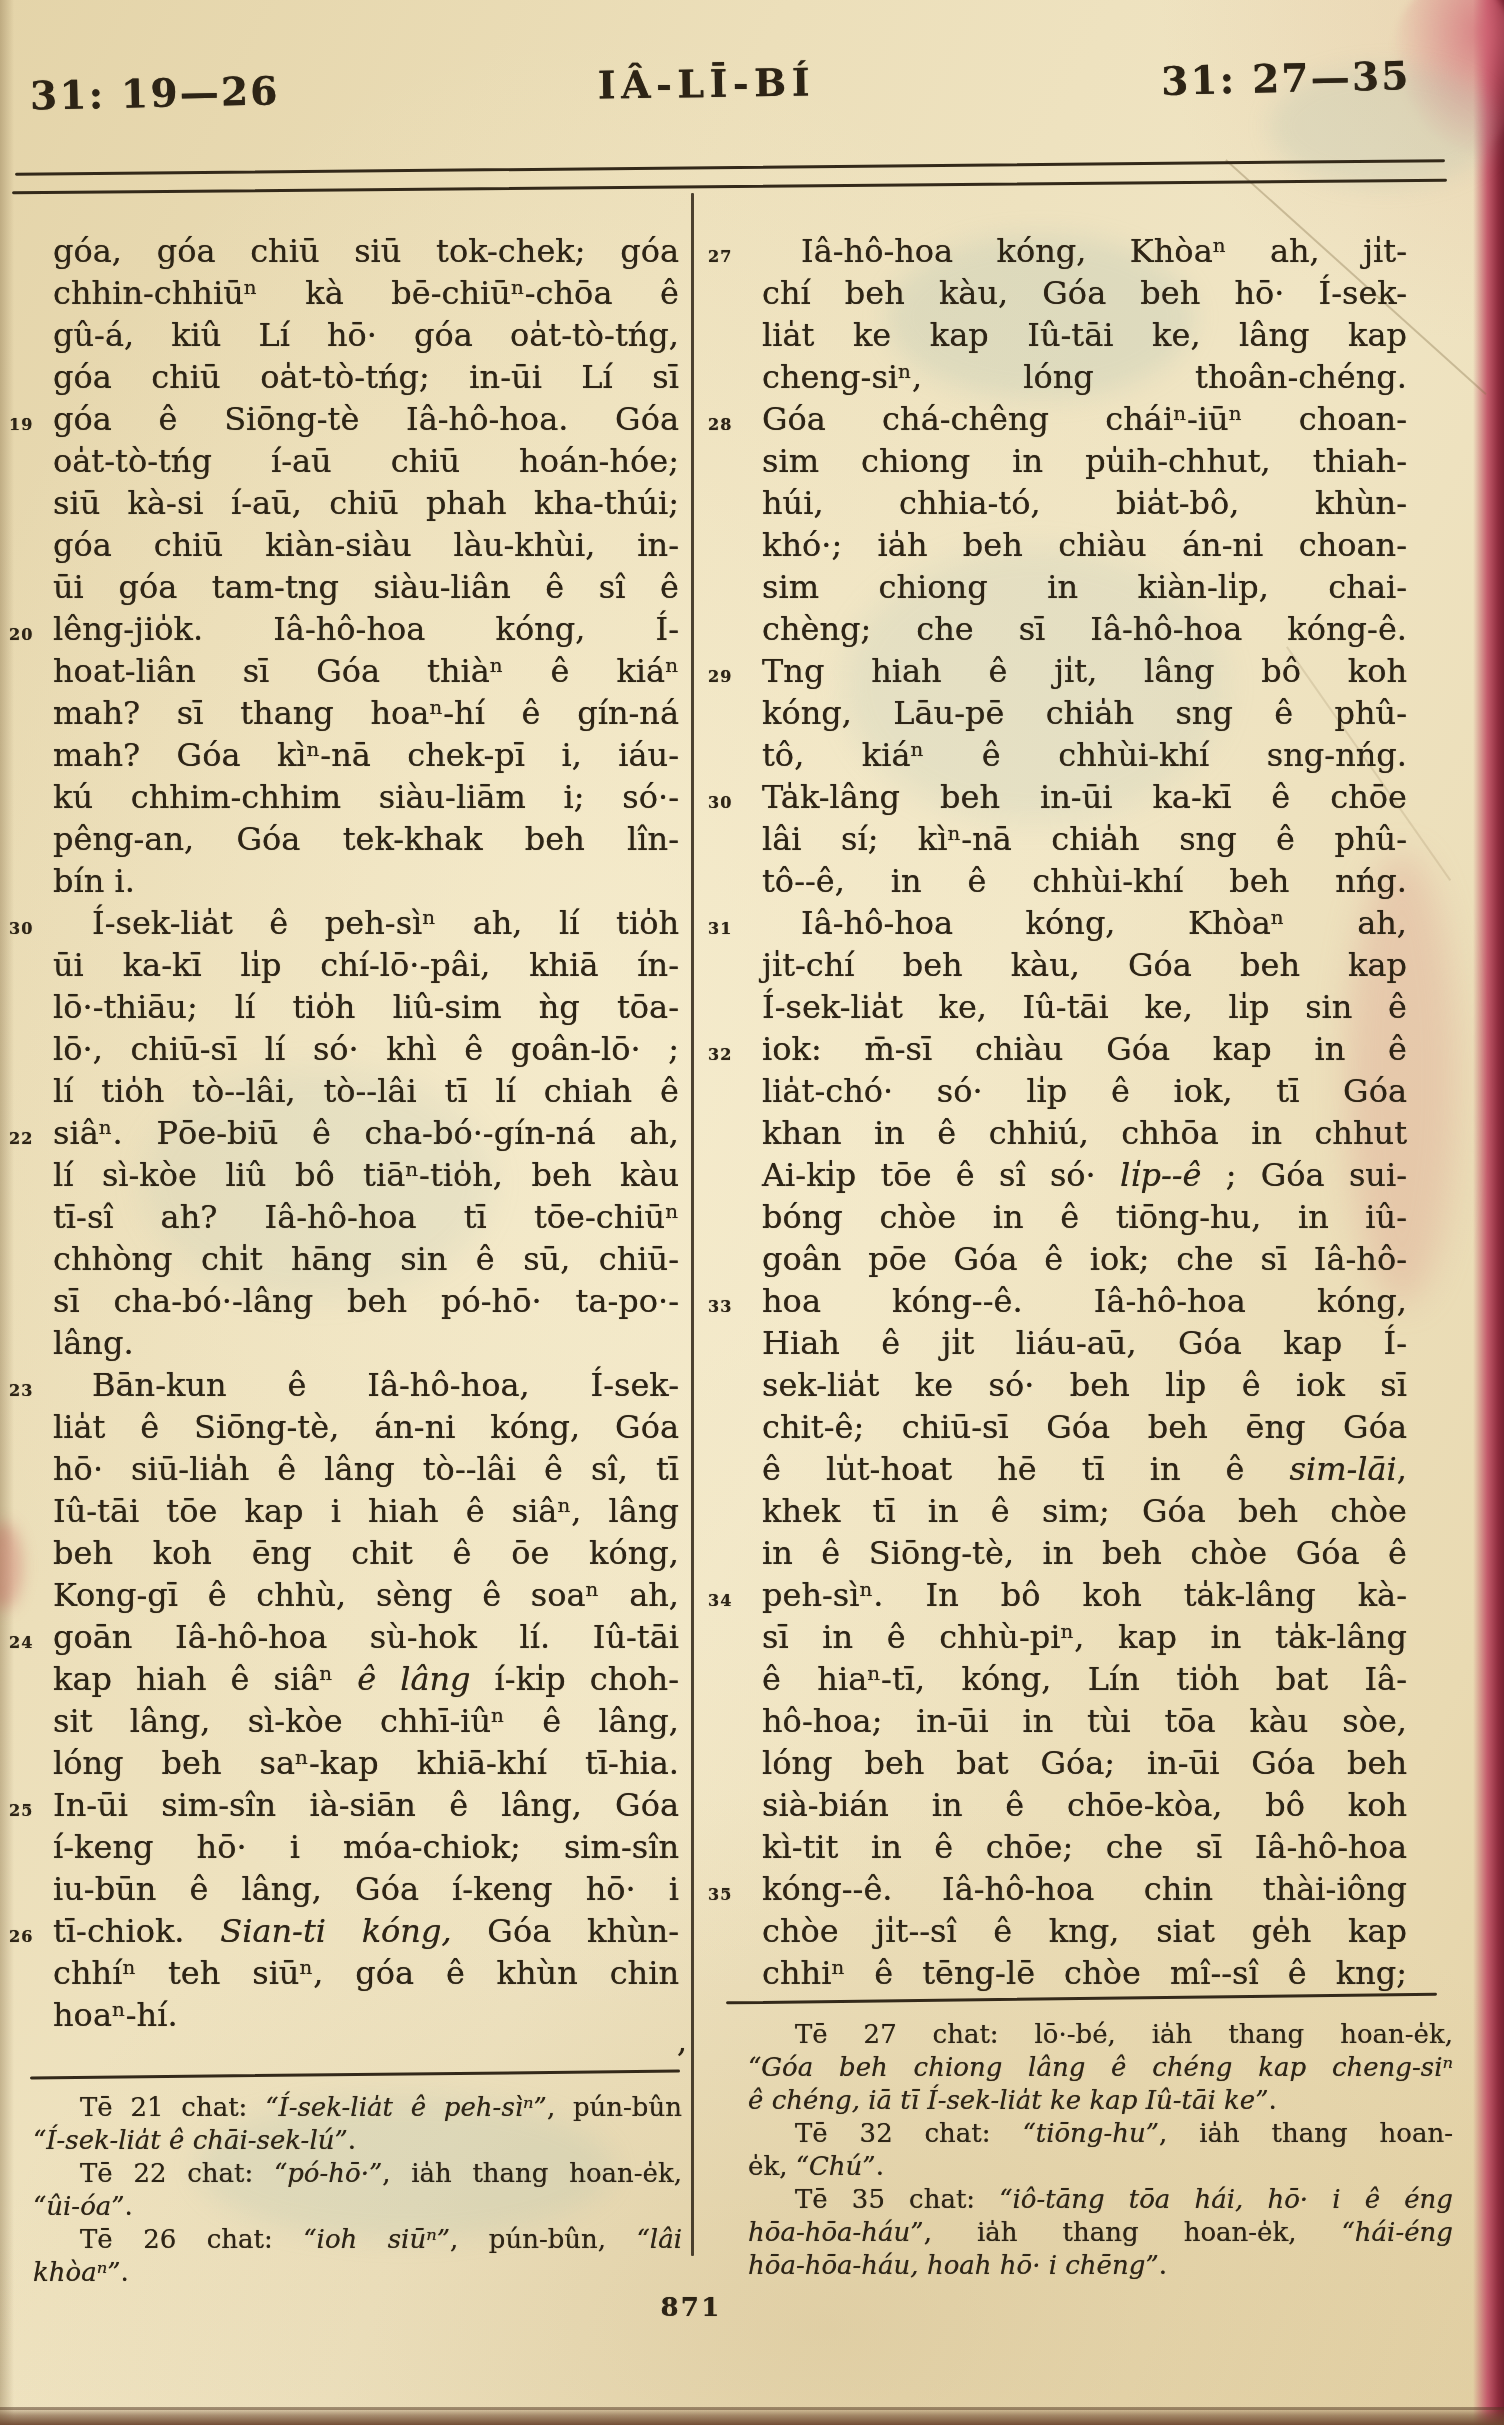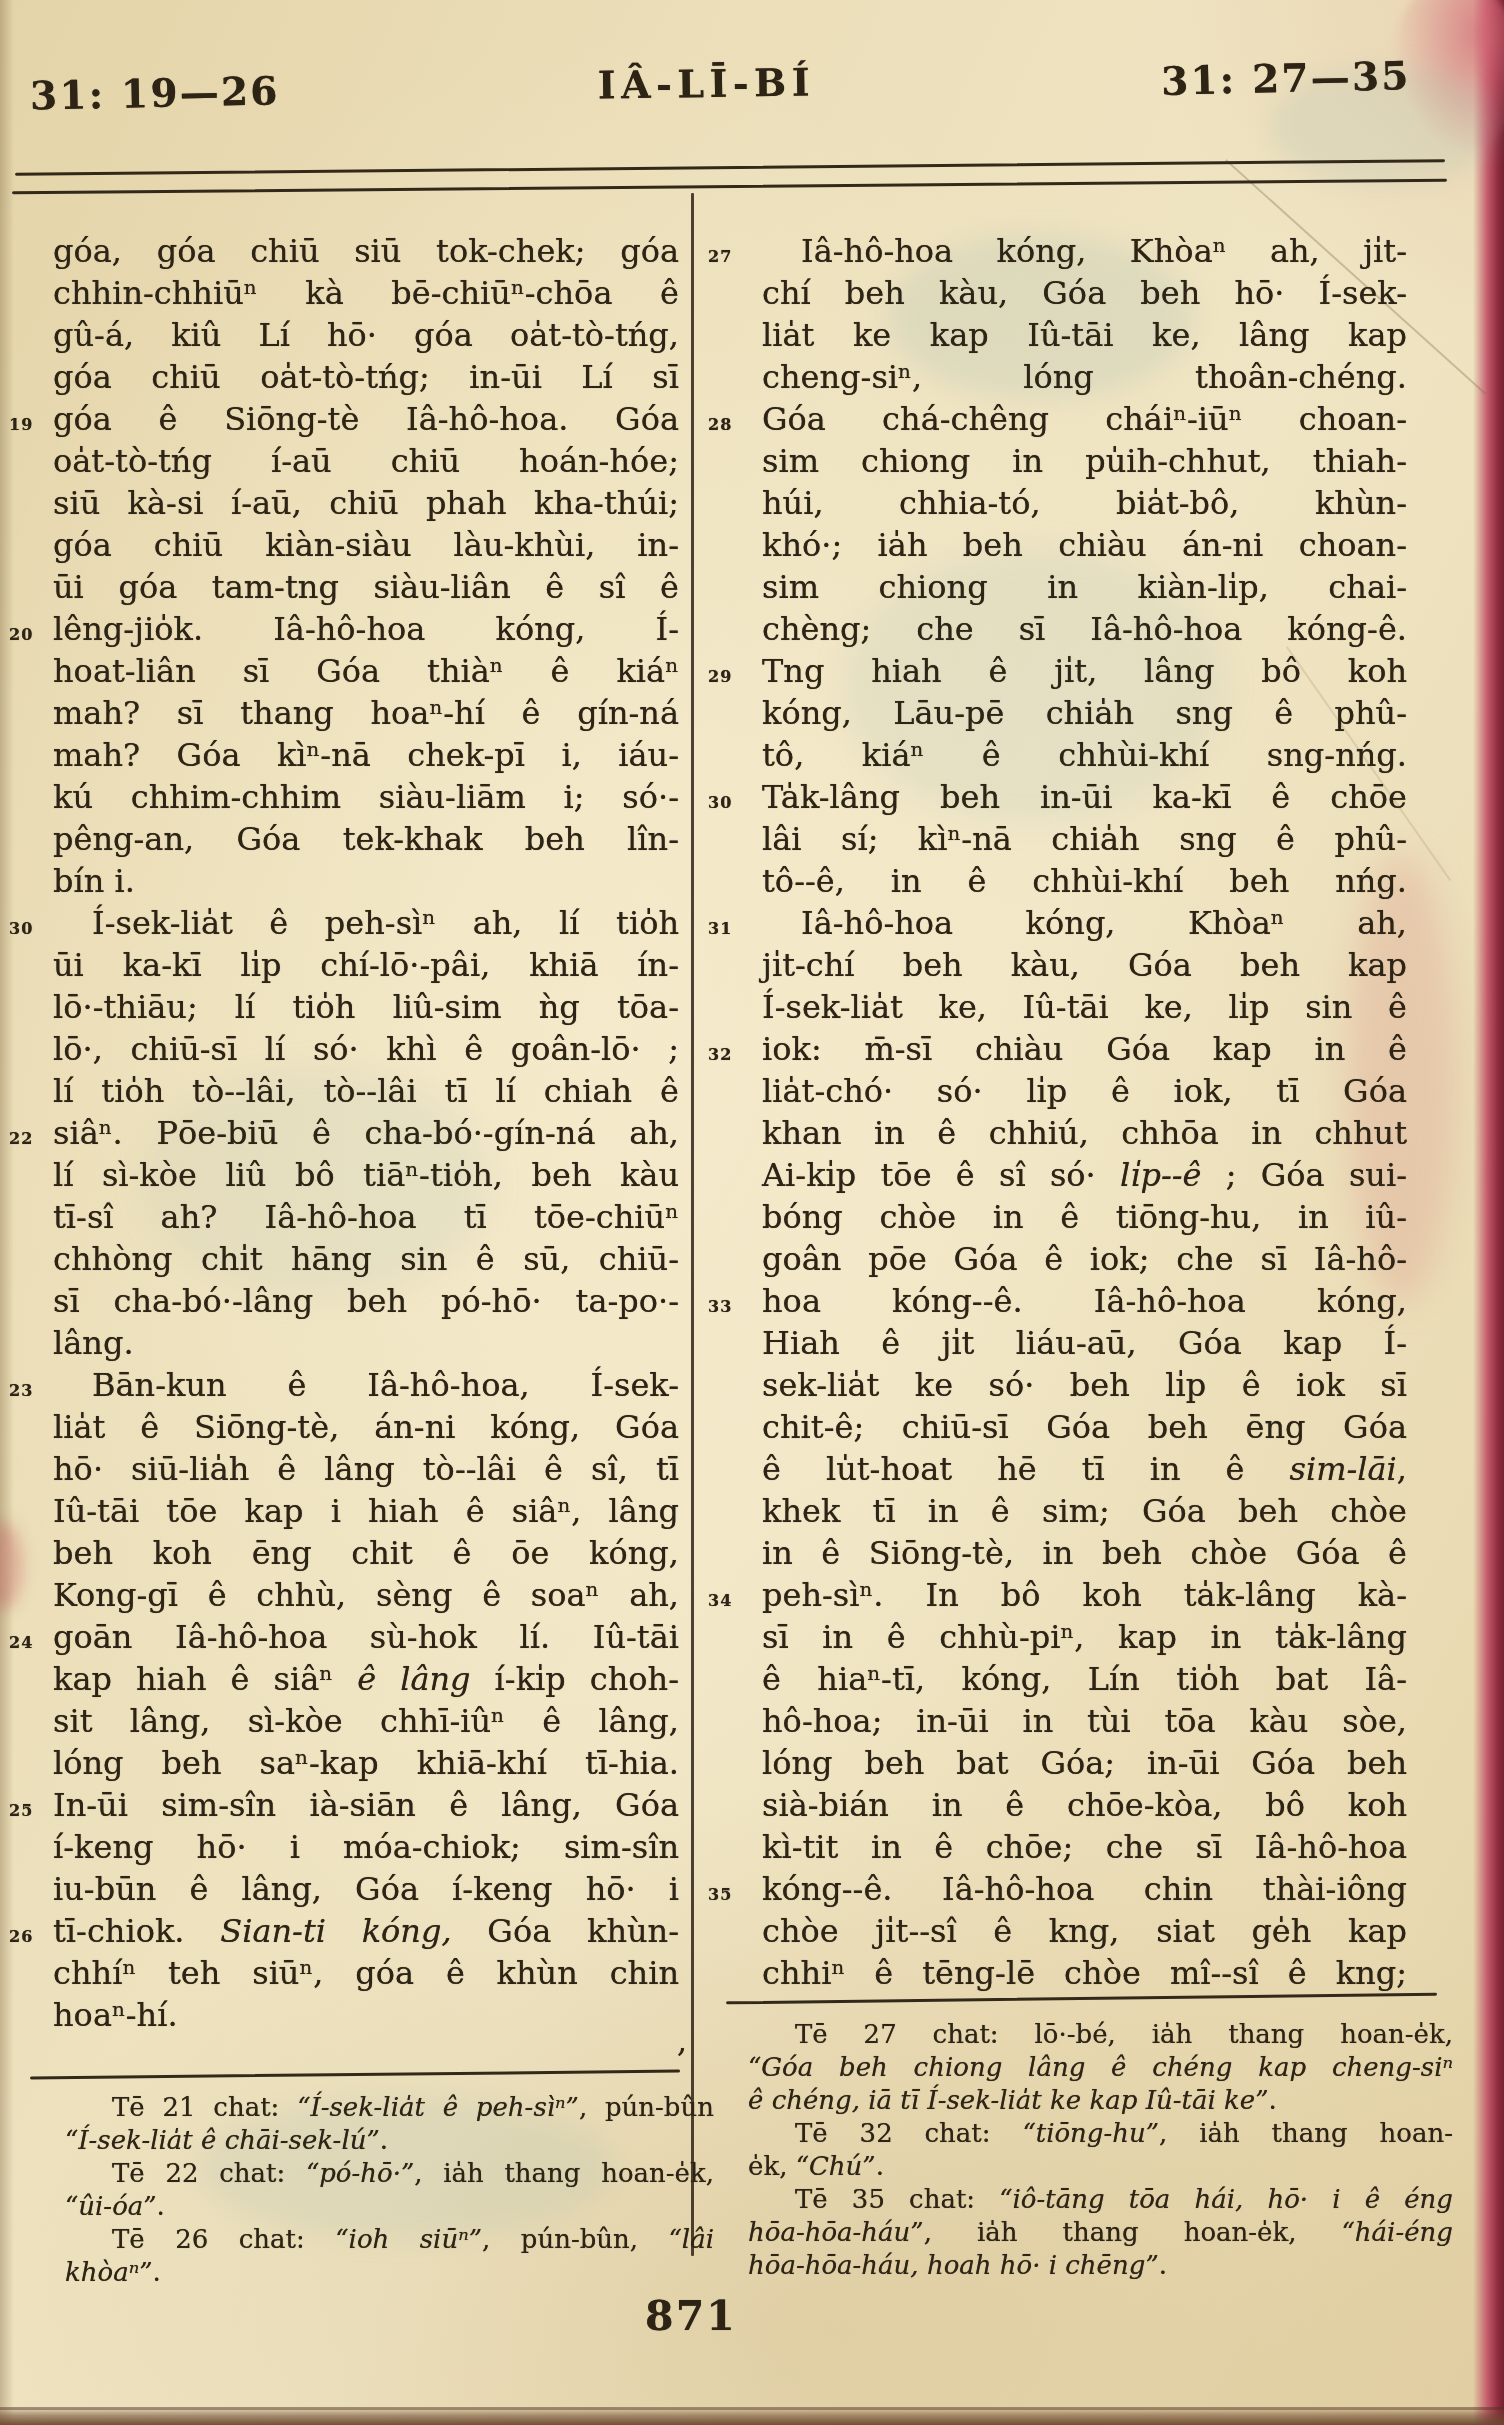--- a/index.html
+++ b/index.html
@@ -25,21 +25,21 @@
   .line{position:relative;text-align:justify;text-align-last:justify;white-space:normal;}
   .line.l{text-align-last:auto;}
   .line.ind{text-indent:39px;}
   .it{font-style:italic;}
   .vnum{position:absolute;top:5.5px;font-size:16px;font-weight:bold;letter-spacing:1.1px;text-indent:0;}
   .col-left .vnum{left:-44px;width:38px;text-align:left;}
   .col-right .vnum{left:-54px;width:46px;text-align:left;}
   .fnotes{position:absolute;font-size:26px;line-height:33px;}
   .fnotes .line.ind{text-indent:47px;}
   .divider{position:absolute;width:2.7px;background:rgba(47,37,22,.85);border-radius:1.1px;}
-  .pagenum{position:absolute;font-size:41px;font-weight:bold;letter-spacing:2.2px;text-align:center;}
+  .pagenum{position:absolute;font-size:26px;font-weight:bold;letter-spacing:2.2px;text-align:center;}
   .artifact{position:absolute;font-size:32px;}
   
   .binding-right{position:absolute;top:0;right:0;width:32px;height:100%;
     background:linear-gradient(to right, rgba(156,50,66,0) 0%, #c35b6b 45%, #8e2c3e 78%, #6f1f2e 100%);}
   .binding-top-right{position:absolute;top:-22px;right:-16.4px;width:131px;height:181px;border-radius:50%;
     background:radial-gradient(ellipse at 70% 30%, rgba(209,101,117,.75), rgba(209,101,117,0) 70%);filter:blur(3.3px);}
   .bottom-edge{position:absolute;left:0;bottom:0;width:100%;height:18.6px;
     background:linear-gradient(to top,#6d4830 0%, rgba(109,72,48,.55) 55%, rgba(109,72,48,0) 100%);}
   .bottom-line{position:absolute;left:0;bottom:16.4px;width:100%;height:2.2px;background:rgba(74,46,28,.45);}
   .left-edge{position:absolute;left:0;top:0;width:14.2px;height:100%;
@@ -164,21 +164,21 @@
       <div class="line"><span>kì-tit in ê chōe; che sī Iâ-hô-hoa</span></div>
       <div class="line"><span class="vnum">35</span><span>kóng--ê. Iâ-hô-hoa chin thài-iông</span></div>
       <div class="line"><span>chòe ji̍t--sî ê kng, siat ge̍h kap</span></div>
       <div class="line"><span>chhiⁿ ê tēng-lē chòe mî--sî ê kng;</span></div>
     </div>
 
   <div class="rule" style="left:30px;top:2073px;width:650px;height:2.7px;transform:rotate(-0.6deg);"></div>
   <div class="rule" style="left:726px;top:1997px;width:711px;height:2.7px;transform:rotate(-0.7deg);"></div>
   <div class="artifact ink" style="left:677px;top:2022px;">,</div>
 
-  <div id="fn-left" class="fnotes ink" style="left:33px;top:2091px;width:649px;margin-left:32px;">
+  <div id="fn-left" class="fnotes ink" style="left:33px;top:2091px;width:649px;">
       <div class="line ind"><span>Tē 21 chat: </span><span class="it">“Í-sek-lia̍t ê peh-sìⁿ”</span><span>, pún-bûn</span></div>
       <div class="line l"><span class="it">“Í-sek-lia̍t ê chāi-sek-lú”</span><span>.</span></div>
       <div class="line ind"><span>Tē 22 chat: </span><span class="it">“pó-hō·”</span><span>, ia̍h thang hoan-e̍k,</span></div>
       <div class="line l"><span class="it">“ûi-óa”</span><span>.</span></div>
       <div class="line ind"><span>Tē 26 chat: </span><span class="it">“ioh siūⁿ”</span><span>, pún-bûn, </span><span class="it">“lâi</span></div>
       <div class="line l"><span class="it">khòaⁿ”</span><span>.</span></div>
     </div>
   <div id="fn-right" class="fnotes ink" style="left:748px;top:2018px;width:705px;">
       <div class="line ind"><span>Tē 27 chat: lō·-bé, ia̍h thang hoan-e̍k,</span></div>
       <div class="line"><span class="it">“Góa beh chiong lâng ê chéng kap cheng-siⁿ</span></div>

